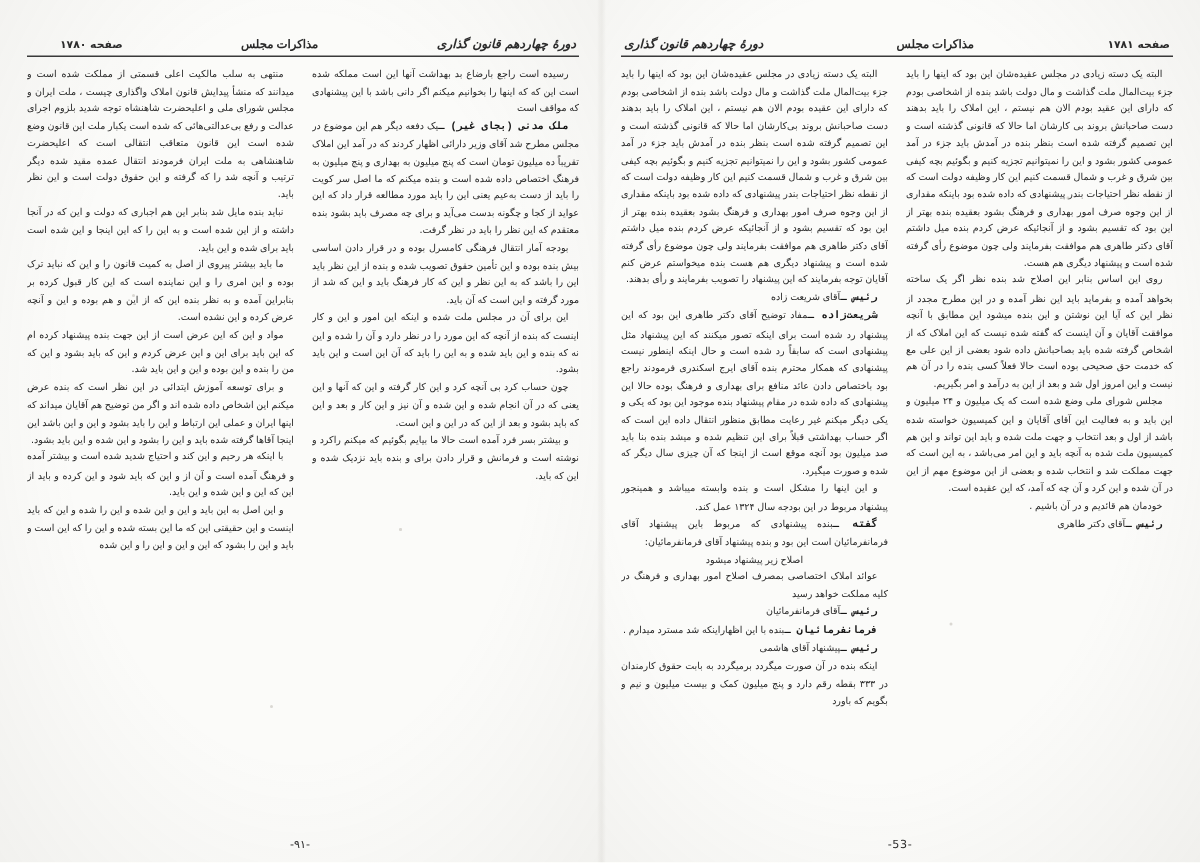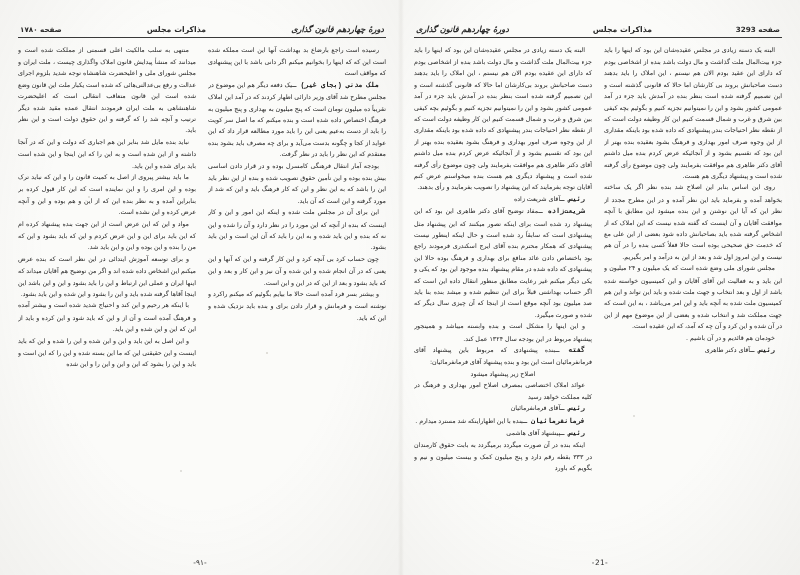--- a/index.html
+++ b/index.html
@@ -44,30 +44,30 @@
     display:flex;flex-direction:row;align-items:baseline;
     justify-content:space-between;
     color:#2b2b2b;
     font-size:7.6px;
     font-weight:bold;
     letter-spacing:0.1px;
     padding:0 2px 2.5px 2px;
     margin-top:10px;
   }
   .hdr .term{ font-size:8.2px;font-style:italic; }
-  .hdr .mid{ font-size:7.8px; }
+  .hdr .mid{ font-size:7.8px;font-family:Liberation Serif, serif; }
   .hdr .pg{ font-size:7.2px; }
   .hdr-rule{
     height:0;border-top:1.1px solid #3a3a3a;
     margin:0 0 6px 0;
   }
   
   .page.right .hdr{ flex-direction:row-reverse; }
   .page.right .hdr{ direction:ltr; }
-  .page.right .hdr > *{ direction:rtl; }
+  .page.right .hdr > *{ direction:rtl;margin-left:20px; }
 
   .page.left .hdr{ direction:ltr; }
   .page.left .hdr > *{ direction:rtl; }
 
   
   .cols{
     position:relative;
     display:flex;flex-direction:row;
     gap:12px;
     height:487px;
@@ -130,21 +130,21 @@
 <body>
 
 <div class="spread">
 
   <div class="page left">
     <div class="grain"></div>
 
     <div class="hdr">
       <span class="term">دورۀ چهاردهم قانون گذاری</span>
       <span class="mid">مذاکرات مجلس</span>
-      <span class="pg">صفحه 3293</span>
+      <span class="pg">صفحه ۱۷۸۱</span>
     </div>
     <div class="hdr-rule"></div>
 
     <div class="cols">
 
       <div class="col">
         <p class="ind"><span class="spk"></span><span>البته یک دسته زیادی در مجلس عقیده‌شان این بود که اینها را باید جزء بیت‌المال ملت گذاشت و مال دولت باشد بنده از اشخاصی بودم که دارای این عقید بودم الان هم نیستم ، این املاک را باید بدهند دست صاحبانش بروند بی کارشان اما حالا که قانونی گذشته است و این تصمیم گرفته شده است بنظر بنده در آمدش باید جزء در آمد عمومی کشور بشود و این را نمیتوانیم تجزیه کنیم و بگوئیم بچه کیفی بین شرق و غرب و شمال قسمت کنیم این کار وظیفه دولت است که از نقطه نظر احتیاجات بندر پیشنهادی که داده شده بود باینکه مقداری از این وجوه صرف امور بهداری و فرهنگ بشود بعقیده بنده بهتر از این بود که تقسیم بشود و از آنجائیکه عرض کردم بنده میل داشتم آقای دکتر طاهری هم موافقت بفرمایند ولی چون موضوع رأی گرفته شده است و پیشنهاد دیگری هم هست.</span></p>
         <p class="ind"><span class="spk"></span><span>روی این اساس بنابر این اصلاح شد بنده نظر اگر یک ساخته بخواهد آمده و بفرماید باید این نظر آمده و در این مطرح مجدد از نظر این که آیا این نوشتن و این بنده میشود این مطابق با آنچه موافقت آقایان و آن اینست که گفته شده نیست که این املاک که از اشخاص گرفته شده باید بصاحبانش داده شود بعضی از این علی مع که خدمت حق صحیحی بوده است حالا فعلاً کسی بنده را در آن هم نیست و این امروز اول شد و بعد از این به درآمد و امر بگیریم.</span></p>
         <p class="ind"><span class="spk"></span><span>مجلس شورای ملی وضع شده است که یک میلیون و ۲۴ میلیون و این باید و به فعالیت این آقای آقایان و این کمیسیون خواسته شده باشد از اول و بعد انتخاب و جهت ملت شده و باید این تواند و این هم کمیسیون ملت شده به آنچه باید و این امر می‌باشد ، به این است که جهت مملکت شد و انتخاب شده و بعضی از این موضوع مهم از این در آن شده و این کرد و آن چه که آمد، که این عقیده است.</span></p>
         <p class="ind"><span class="spk"></span><span>خودمان هم قائدیم و در آن باشیم .</span></p>
@@ -159,21 +159,21 @@
         <p class="ind"><span class="spk">گفته ـ</span><span>بنده پیشنهادی که مربوط باین پیشنهاد آقای فرمانفرمائیان است این بود و بنده پیشنهاد آقای فرمانفرمائیان:</span></p>
         <p class="center"><span>اصلاح زیر پیشنهاد میشود</span></p>
         <p class="ind"><span>عوائد املاک اختصاصی بمصرف اصلاح امور بهداری و فرهنگ در کلیه مملکت خواهد رسید</span></p>
         <p class="ind"><span class="spk">رئیس ـ</span><span>آقای فرمانفرمائیان</span></p>
         <p class="ind"><span class="spk">فرمانفرمائیان ـ</span><span>بنده با این اظهاراینکه شد مسترد میدارم .</span></p>
         <p class="ind"><span class="spk">رئیس ـ</span><span>پیشنهاد آقای هاشمی</span></p>
         <p class="ind"><span>اینکه بنده در آن صورت میگردد برمیگردد به بابت حقوق کارمندان در ۳۳۳ بقطه رقم دارد و پنج میلیون کمک و بیست میلیون و نیم و بگویم که باورد</span></p>
       </div>
     </div>
 
-    <div class="ftr">-21-</div>
+    <div class="ftr">-53-</div>
 
     <span class="speck" style="left:62px;top:268px;width:2px;height:2px;"></span>
     <span class="speck" style="left:233px;top:415px;width:2px;height:2px;"></span>
     <span class="speck" style="left:311px;top:131px;width:1.5px;height:1.5px;"></span>
   </div>
 
   <div class="page right">
     <div class="grain"></div>
 
     <div class="hdr">

